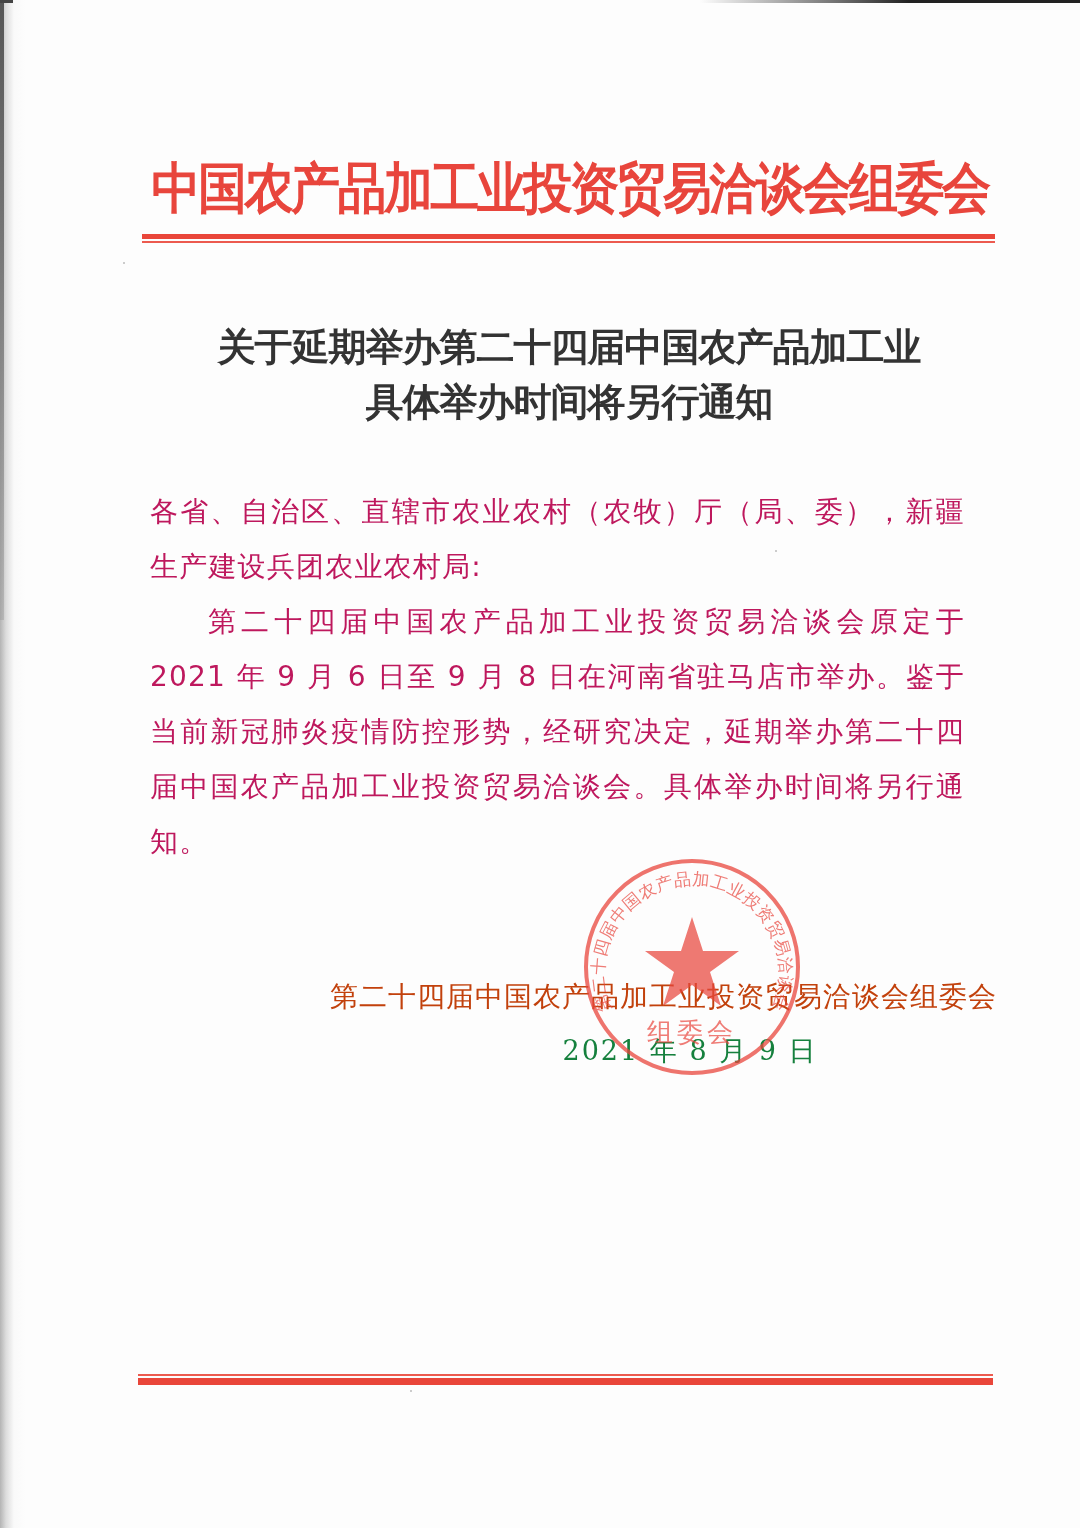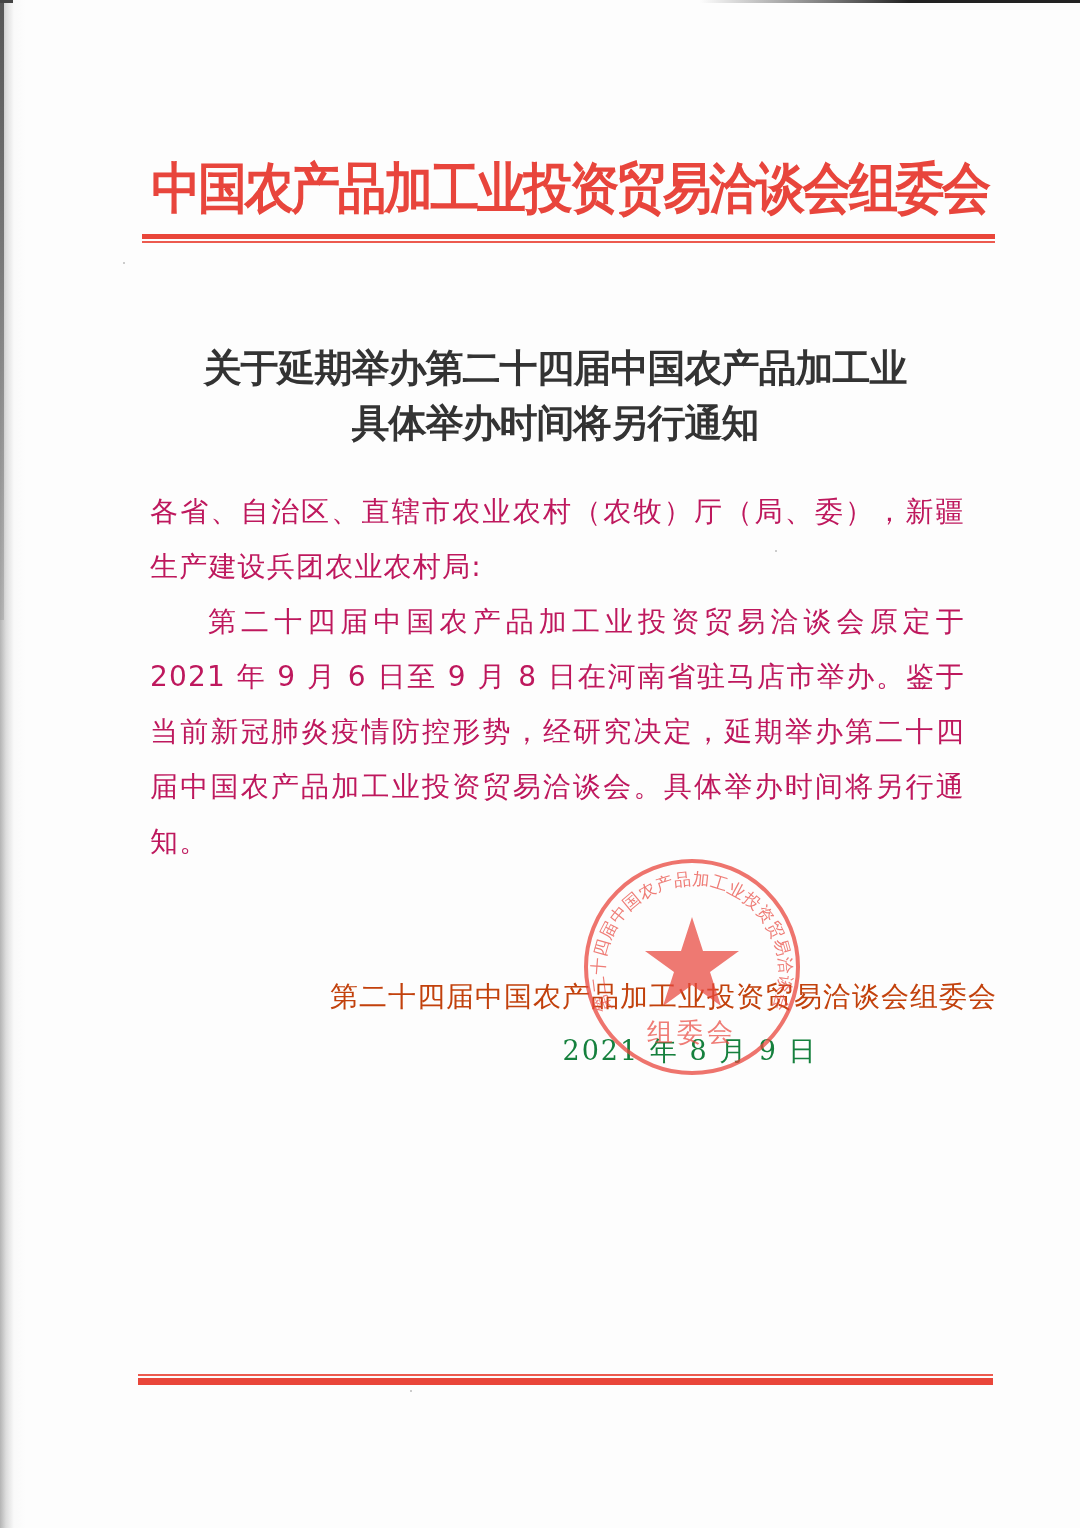--- a/index.html
+++ b/index.html
@@ -34,23 +34,23 @@
   .rule-top .thick { height: 5px; background: #e9463a; }
   .rule-top .gap { height: 2px; }
   .rule-top .thin { height: 2px; background: #ec5a4f; }
 
   .rule-bottom { position: absolute; left: 138px; top: 1374px; width: 855px; }
   .rule-bottom .thin { height: 2px; background: #ec5a4f; }
   .rule-bottom .gap { height: 2px; }
   .rule-bottom .thick { height: 7px; background: #e9463a; }
 
   .doc-title {
-    position: absolute; left: 150px; width: 810px; text-align: center;
+    position: absolute; left: 164px; width: 810px; text-align: center;
     font-family: "DejaVu Serif", "Liberation Serif", serif; font-weight: bold;
-    font-size: 38px; color: #333; letter-spacing: -1px; white-space: nowrap; margin-top: 21px;
+    font-size: 38px; color: #333; letter-spacing: -1px; white-space: nowrap;
   }
   .doc-title.l1 { top: 322px; }
   .doc-title.l2 { top: 377px; }
 
   .body-text {
     position: absolute; left: 150px; width: 815px;
     font-family: "DejaVu Sans", "Liberation Sans", sans-serif;
     font-size: 28px; line-height: 55px; color: #be185d; letter-spacing: 1.2px;
     text-align: justify; text-align-last: auto;
   }

